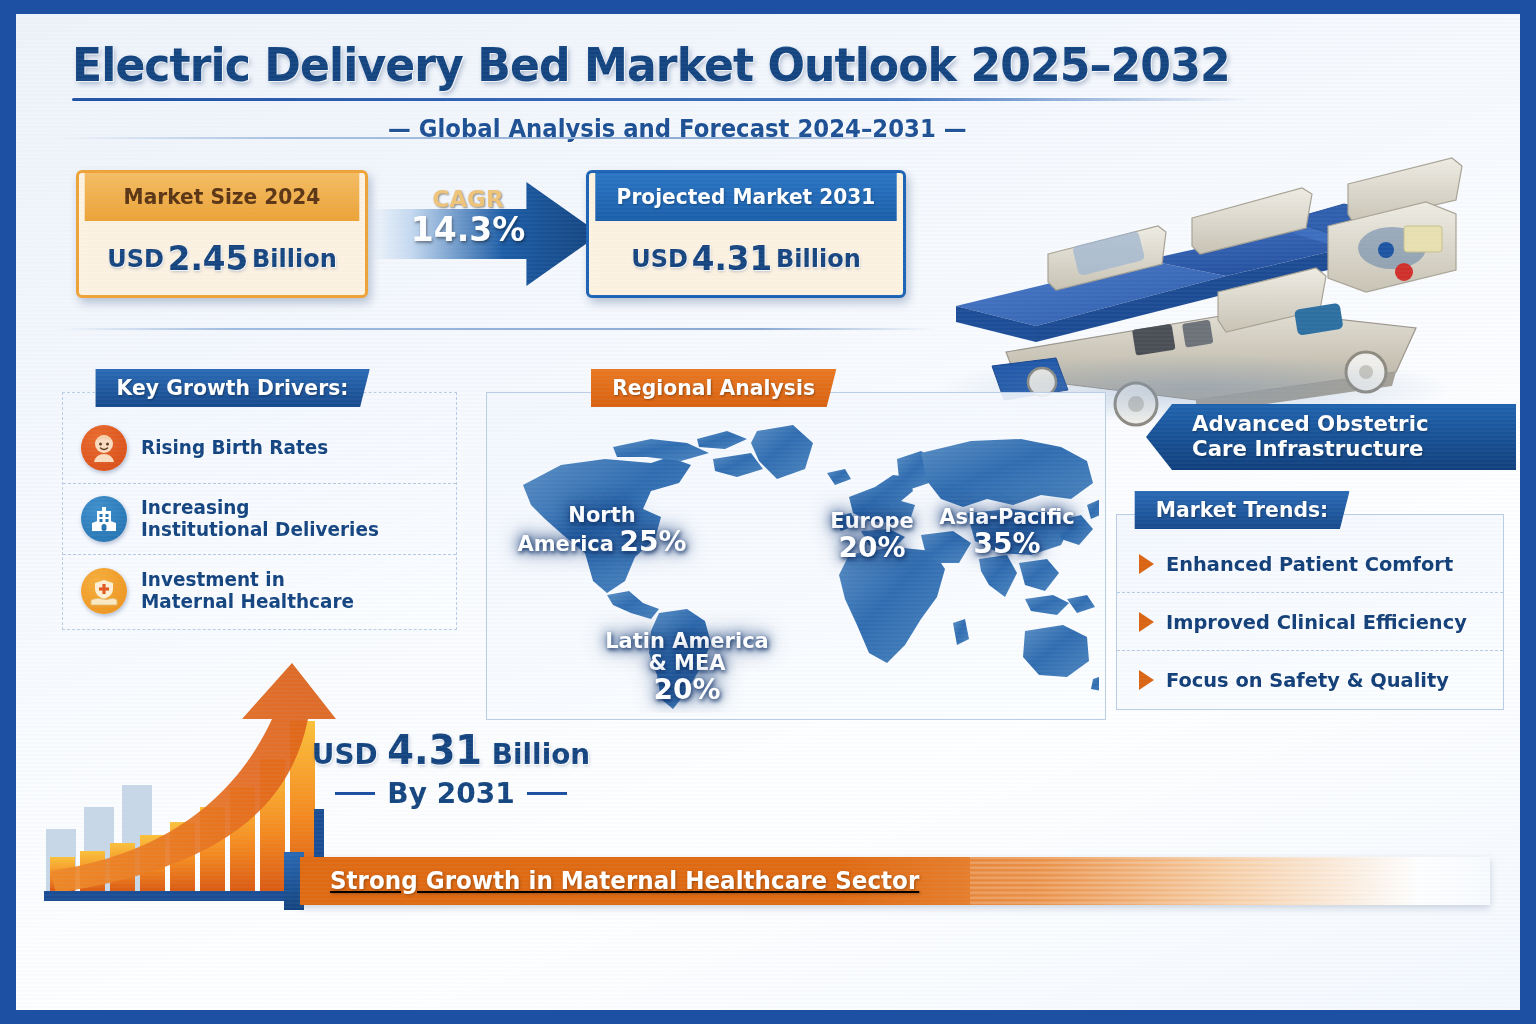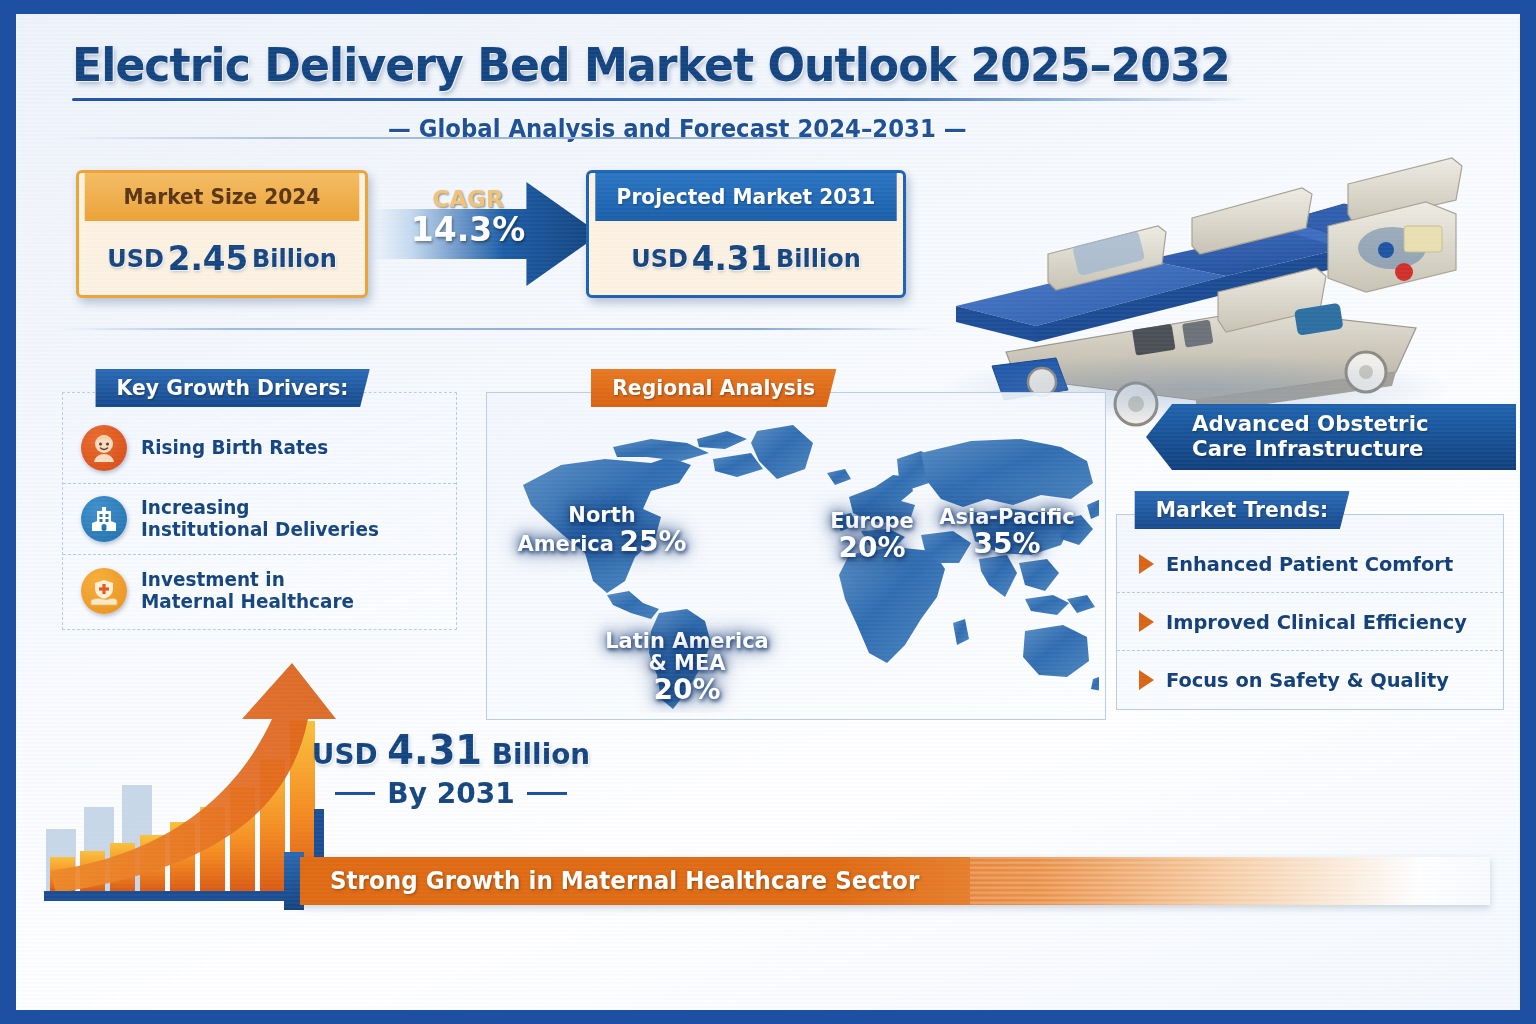--- a/index.html
+++ b/index.html
@@ -231,20 +231,21 @@
     text-shadow:1px 1px 0 rgba(255,255,255,.85);
   }
   .gt-dash{ display:block; width:40px; height:3px; background:#1d4fa3; }
 
   
   .banner{
     position:absolute; left:284px; top:843px; width:1190px; height:48px;
     background:linear-gradient(90deg,#e06a12 0%,#e06a12 45%,#ea8838 62%, #f6c99c 78%, rgba(255,255,255,.92) 94%, rgba(255,255,255,0) 100%);
     display:flex; align-items:center;
     box-shadow:0 3px 7px rgba(60,90,130,.25);
+    text-decoration:underline;
   }
   .banner::after{
     content:""; position:absolute; right:0; top:0; height:100%; width:520px;
     background:repeating-linear-gradient(0deg, rgba(255,255,255,0) 0px, rgba(255,255,255,.55) 2px, rgba(255,255,255,0) 5px);
     opacity:.55; pointer-events:none;
   }
   .banner-cap{ position:absolute; left:268px; top:838px; width:20px; height:58px; background:linear-gradient(180deg,#2a69b4,#14447f); }
   .banner span{
     position:relative; z-index:2;
     margin-left:30px;

